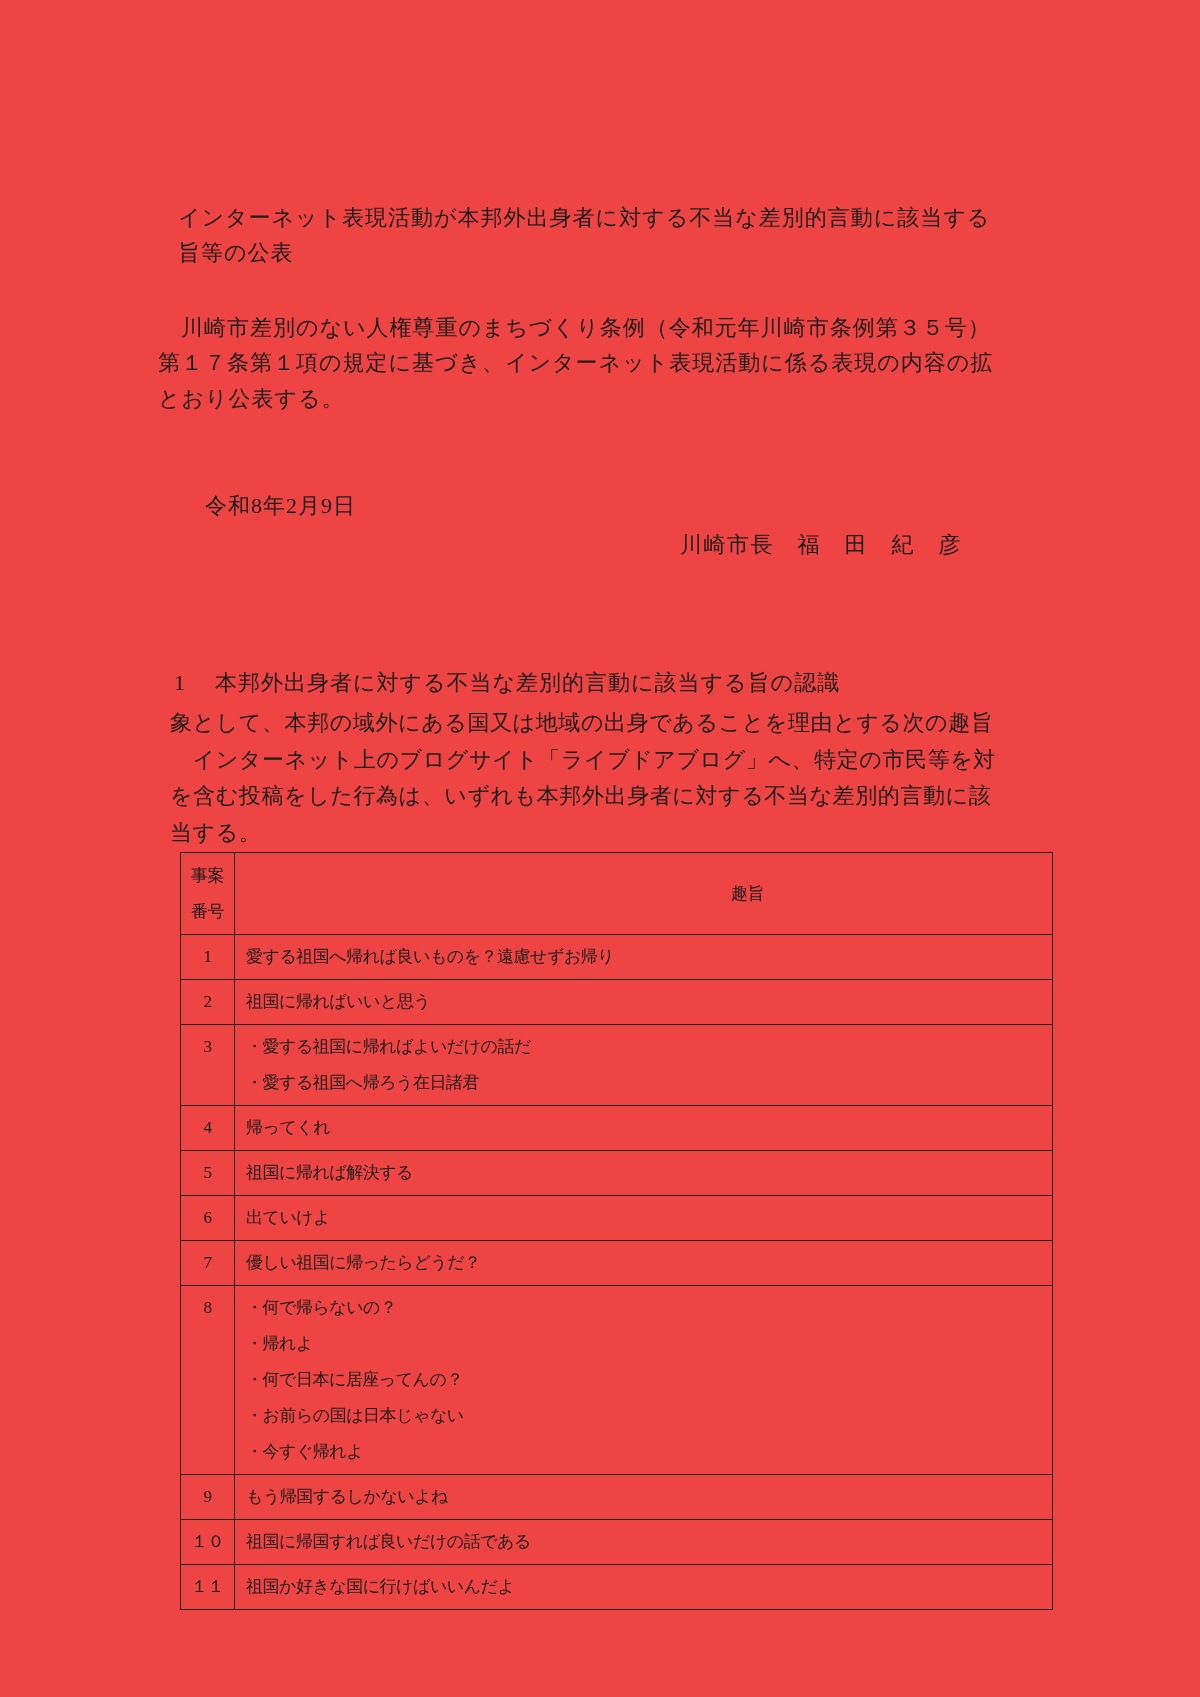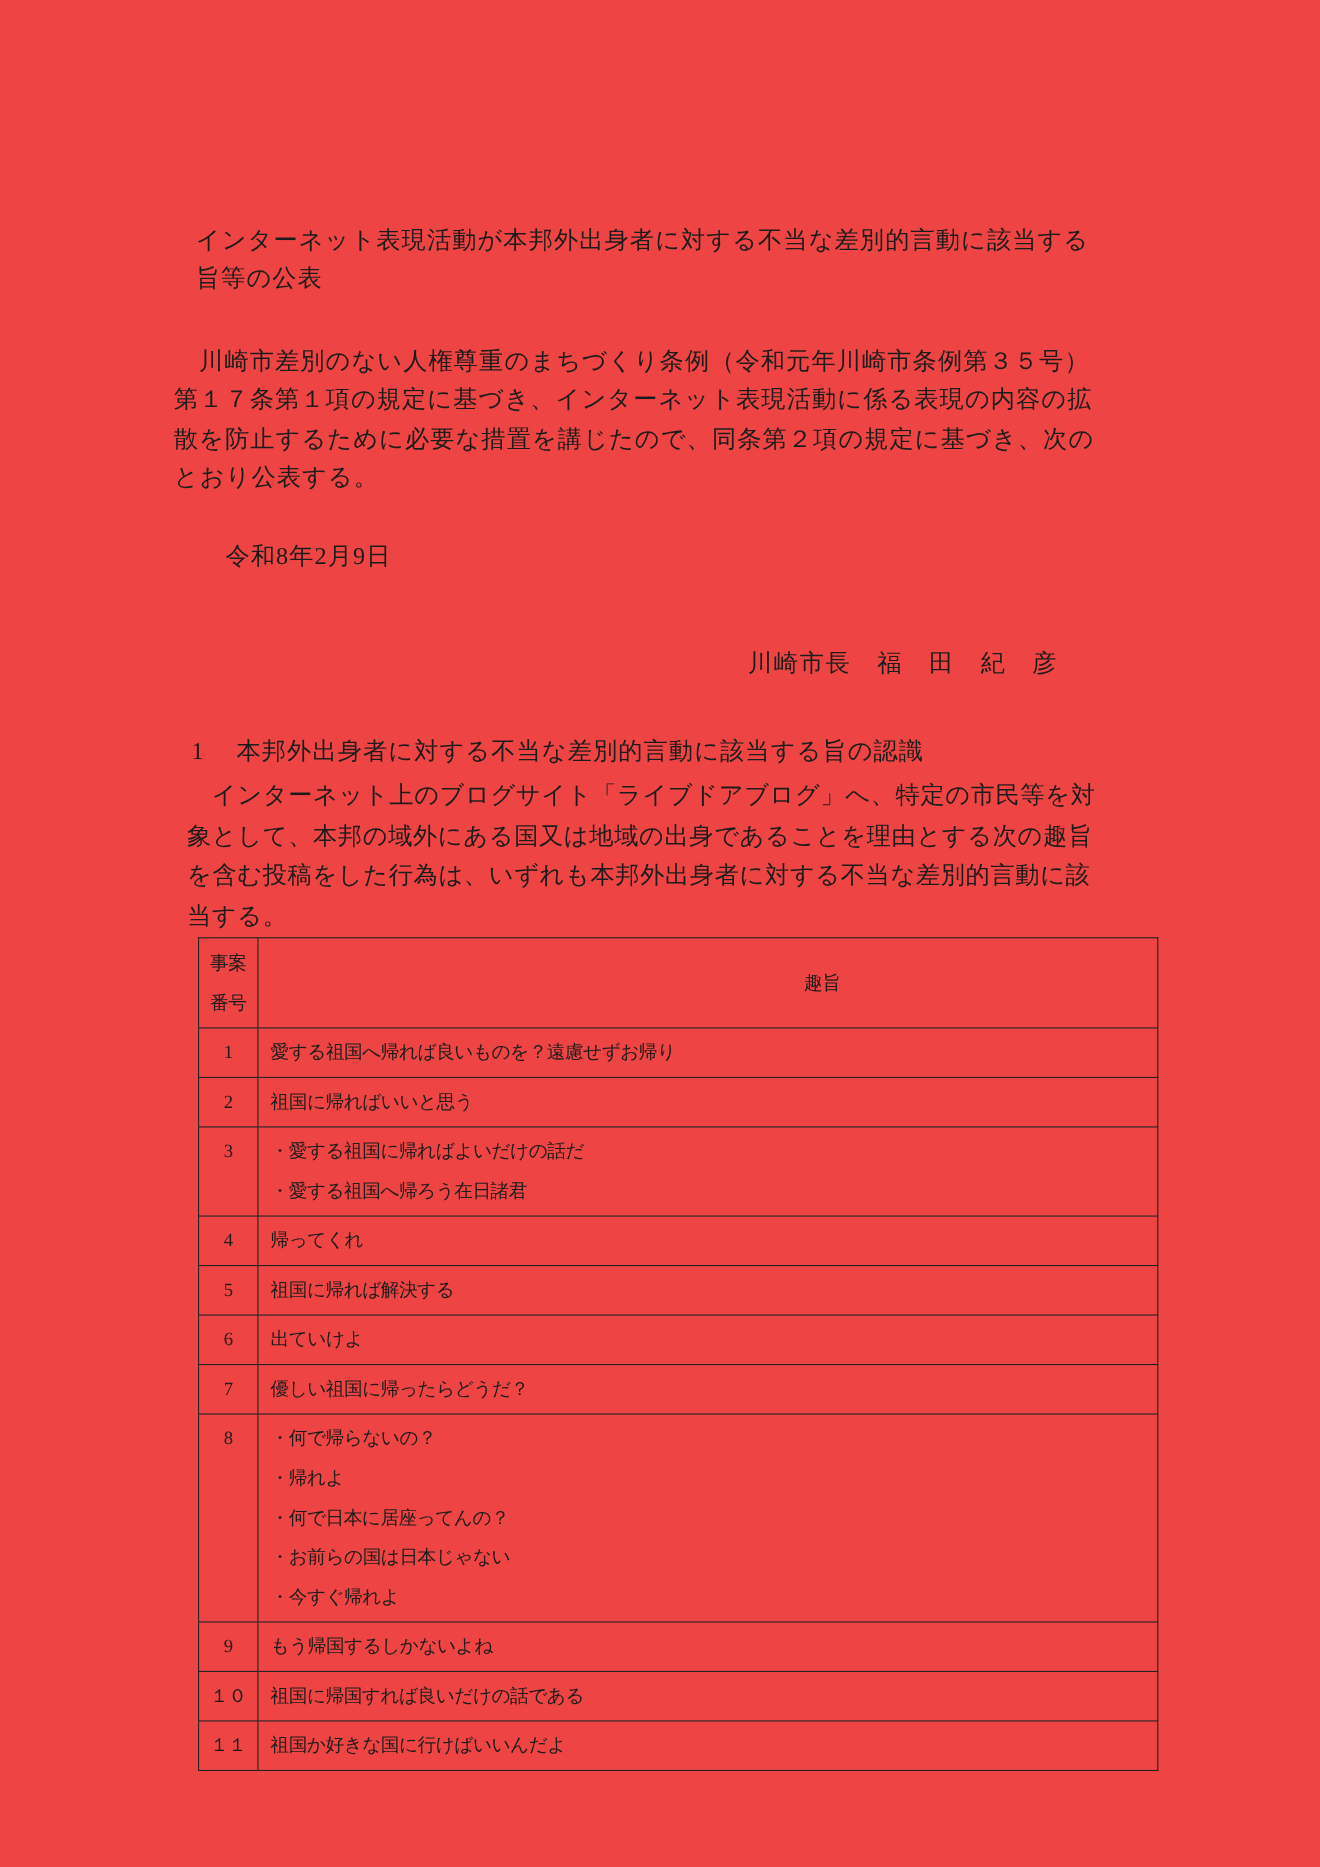--- a/index.html
+++ b/index.html
@@ -10,21 +10,21 @@
     background:#ef4444;
     font-family:"Liberation Serif","DejaVu Serif",serif;
     color:#1c1c1c;
     overflow:hidden;
   }
   .block{position:absolute;white-space:nowrap;}
 
   .title{left:178px;top:200px;font-size:22px;line-height:35px;letter-spacing:1px;}
   .intro{left:158px;top:310px;font-size:22px;line-height:35.3px;letter-spacing:1px;}
   .date-line{left:205px;top:491px;font-size:22px;letter-spacing:1px;}
-  .signature{left:680px;top:588px;font-size:22px;letter-spacing:1.5px;}
+  .signature{left:680px;top:530px;font-size:22px;letter-spacing:1.5px;}
 
   .sec-heading{left:174px;top:668px;font-size:22px;letter-spacing:1px;}
   .sec-num{display:inline-block;margin-right:29px;}
   .sec-body{left:170px;top:705px;font-size:22px;line-height:36.7px;letter-spacing:0.6px;}
 
   table.subject-table{
     position:absolute;left:180px;top:852px;
     width:872px;table-layout:fixed;
     border-collapse:collapse;
     font-size:17px;letter-spacing:-0.5px;
@@ -48,35 +48,34 @@
 <div class="page">
 
   <div class="block title">
       <div>インターネット表現活動が本邦外出身者に対する不当な差別的言動に該当する</div>
       <div>旨等の公表</div>
     </div>
 
   <div class="block intro">
       <div>　川崎市差別のない人権尊重のまちづくり条例（令和元年川崎市条例第３５号）</div>
       <div>第１７条第１項の規定に基づき、インターネット表現活動に係る表現の内容の拡</div>
-      <div>散を防止するために必要な措置を講じたので、同条第２項の規定に基づき、次の</div>
       <div>とおり公表する。</div>
     </div>
 
   <div class="block date-line">令和8年2月9日</div>
 
   <div class="block signature">川崎市長　福　田　紀　彦</div>
 
   <div class="block sec-heading">
     <span class="sec-num">1</span><span>本邦外出身者に対する不当な差別的言動に該当する旨の認識</span>
   </div>
 
   <div class="block sec-body">
+      <div>象として、本邦の域外にある国又は地域の出身であることを理由とする次の趣旨</div>
       <div>　インターネット上のブログサイト「ライブドアブログ」へ、特定の市民等を対</div>
-      <div>象として、本邦の域外にある国又は地域の出身であることを理由とする次の趣旨</div>
       <div>を含む投稿をした行為は、いずれも本邦外出身者に対する不当な差別的言動に該</div>
       <div>当する。</div>
     </div>
 
   <table class="subject-table">
     <colgroup>
         <col class="c1">
         <col class="c2">
       </colgroup>
     <thead>

